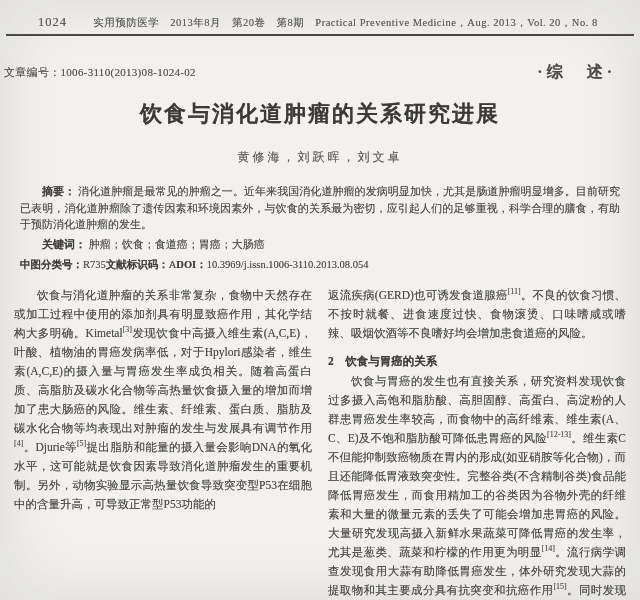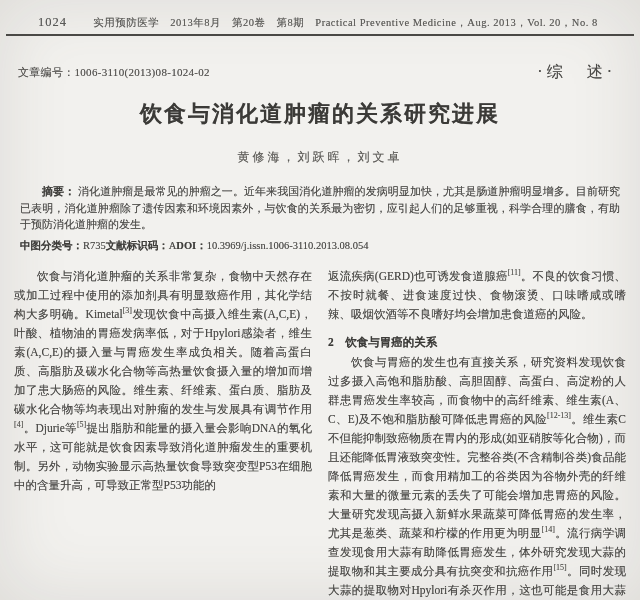--- a/index.html
+++ b/index.html
@@ -22,24 +22,24 @@
     display: flex; align-items: flex-end;
     padding: 15px 10px 4px 10px;
     border-bottom: 2px solid #4a4946;
     margin: 0 6px;
   }
   .page-number { font-size: 12.5px; color: #5a5a58; margin-left: 22px; letter-spacing: 1px; }
   .journal-line { flex: 1; text-align: center; font-size: 10.5px; color: #5d5c59; letter-spacing: 0.5px; }
   
   .meta-row {
     display: flex; justify-content: space-between; align-items: center;
-    margin: 26px 18px 0 18px;
+    margin: 26px 18px 0 4px;
   }
   .article-number { font-size: 11px; color: #555350; letter-spacing: 0.3px; }
-  .column-mark { font-size: 16px; font-weight: normal; color: #4c4b48; letter-spacing: 4px; margin-right: 6px; }
+  .column-mark { font-size: 16px; font-weight: bold; color: #4c4b48; letter-spacing: 4px; margin-right: 6px; }
   
   .paper-title {
     text-align: center;
     font-size: 22px; font-weight: bold;
     color: #3b3a37; letter-spacing: 2px;
     margin-top: 16px;
   }
   .authors-line {
     text-align: center;
     font-size: 12px; color: #62605c;
@@ -100,20 +100,24 @@
   </div>
 
   <div class="paper-title">饮食与消化道肿瘤的关系研究进展</div>
   <div class="authors-line">黄修海，刘跃晖，刘文卓</div>
 
   <div class="abstract-block">
     <span class="inline-label">摘要：</span>
     <span>消化道肿瘤是最常见的肿瘤之一。近年来我国消化道肿瘤的发病明显加快，尤其是肠道肿瘤明显增多。目前研究已表明，消化道肿瘤除了遗传因素和环境因素外，与饮食的关系最为密切，应引起人们的足够重视，科学合理的膳食，有助于预防消化道肿瘤的发生。</span>
   </div>
 
+  <div class="keywords-block">
+    <span class="inline-label">关键词：</span>
+    <span>肿瘤；饮食；食道癌；胃癌；大肠癌</span>
+  </div>
 
   <div class="class-row">
     <span class="class-item">
       <span class="class-label">中图分类号：</span><span>R735</span>
     </span>
     <span class="class-item">
       <span class="class-label">文献标识码：</span><span>A</span>
     </span>
     <span class="class-item">
       <span class="class-label">DOI：</span><span>10.3969/j.issn.1006-3110.2013.08.054</span>

